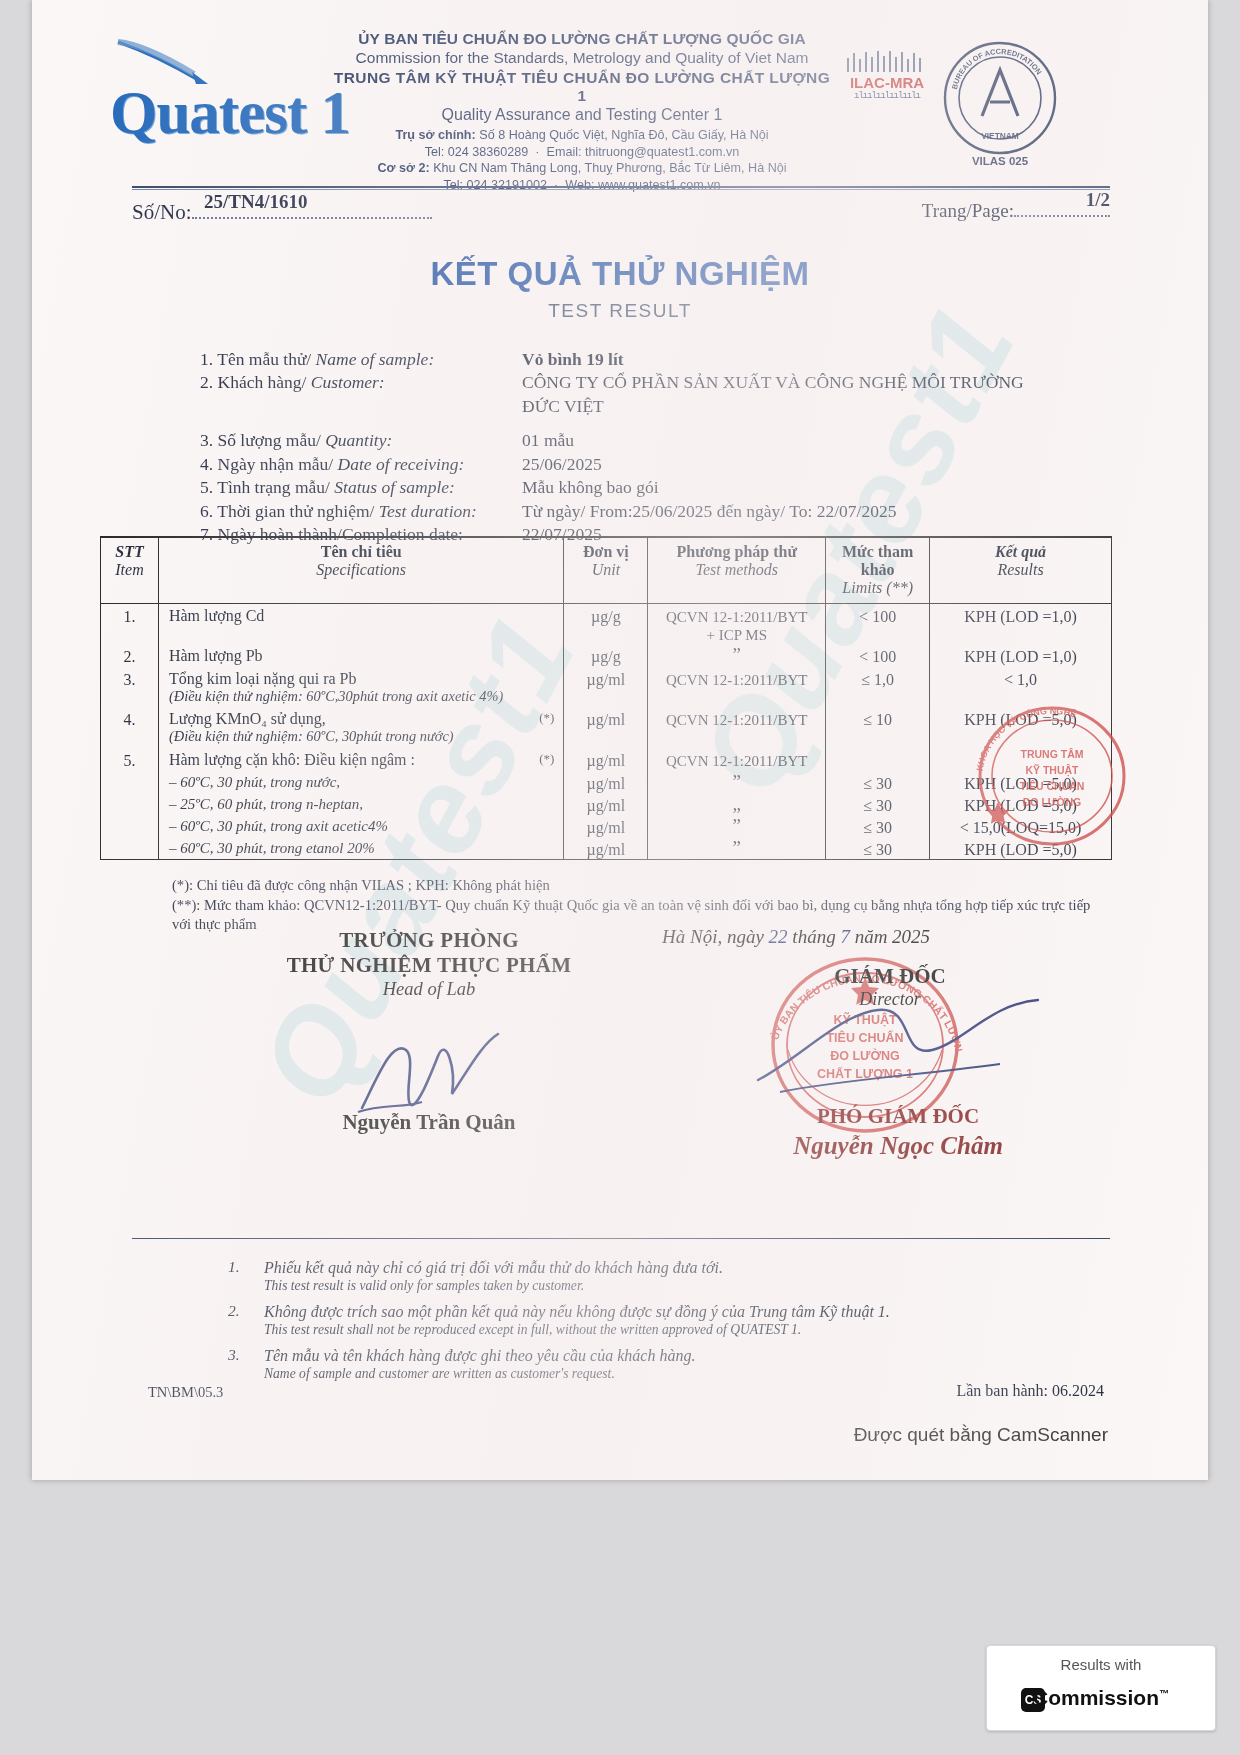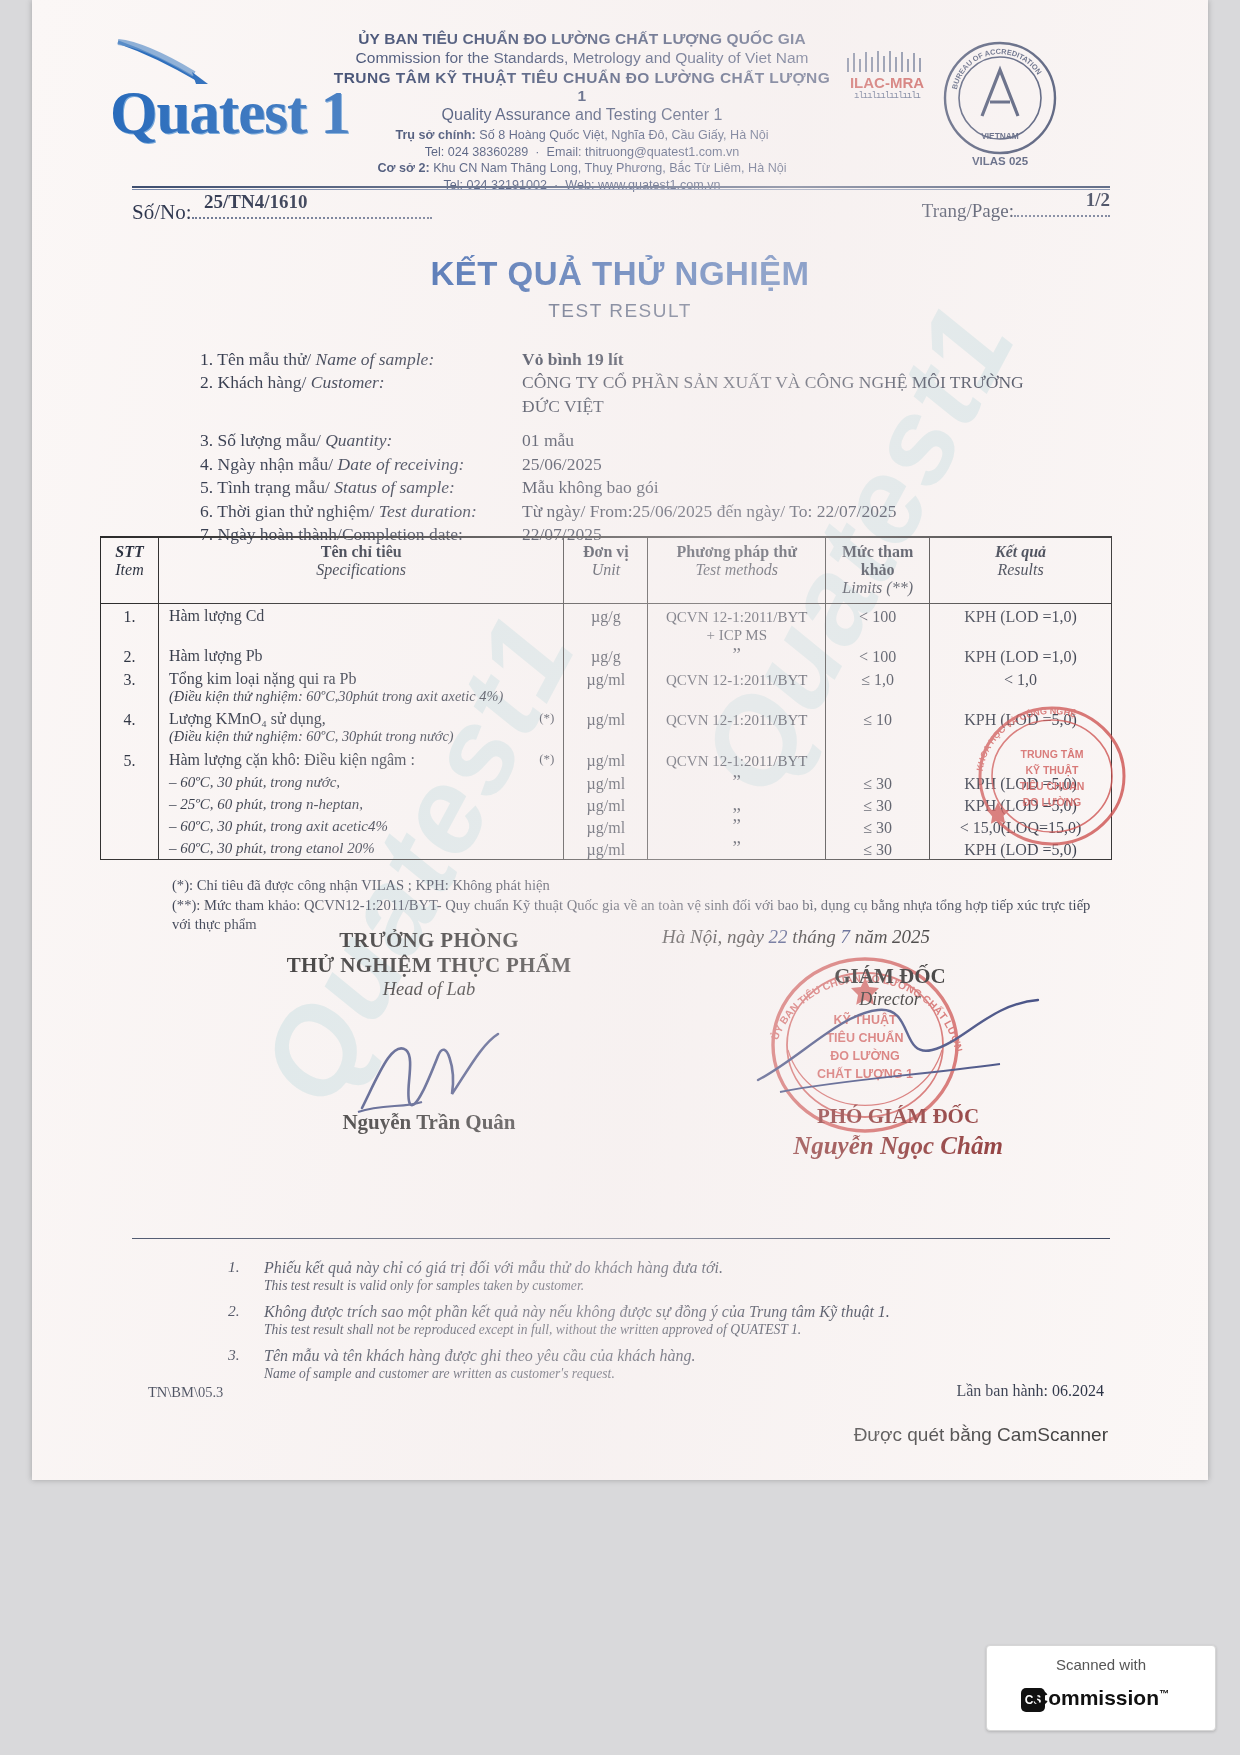--- a/index.html
+++ b/index.html
@@ -546,18 +546,18 @@
       </div>
     </div>
   </div>
 
   <div class="formcode">TN\BM\05.3</div>
   <div class="issue">Lần ban hành: 06.2024</div>
   <div class="csline">Được quét bằng CamScanner</div>
 </div>
 
 <div class="badge">
-  <div class="s1">Scanned with</div>
+  <div class="s1">Results with</div>
   <div class="cs">CS</div>
   <div class="s2">
     <span>Commission</span><span class="tm">™</span>
   </div>
 </div>
 
 </body></html>

